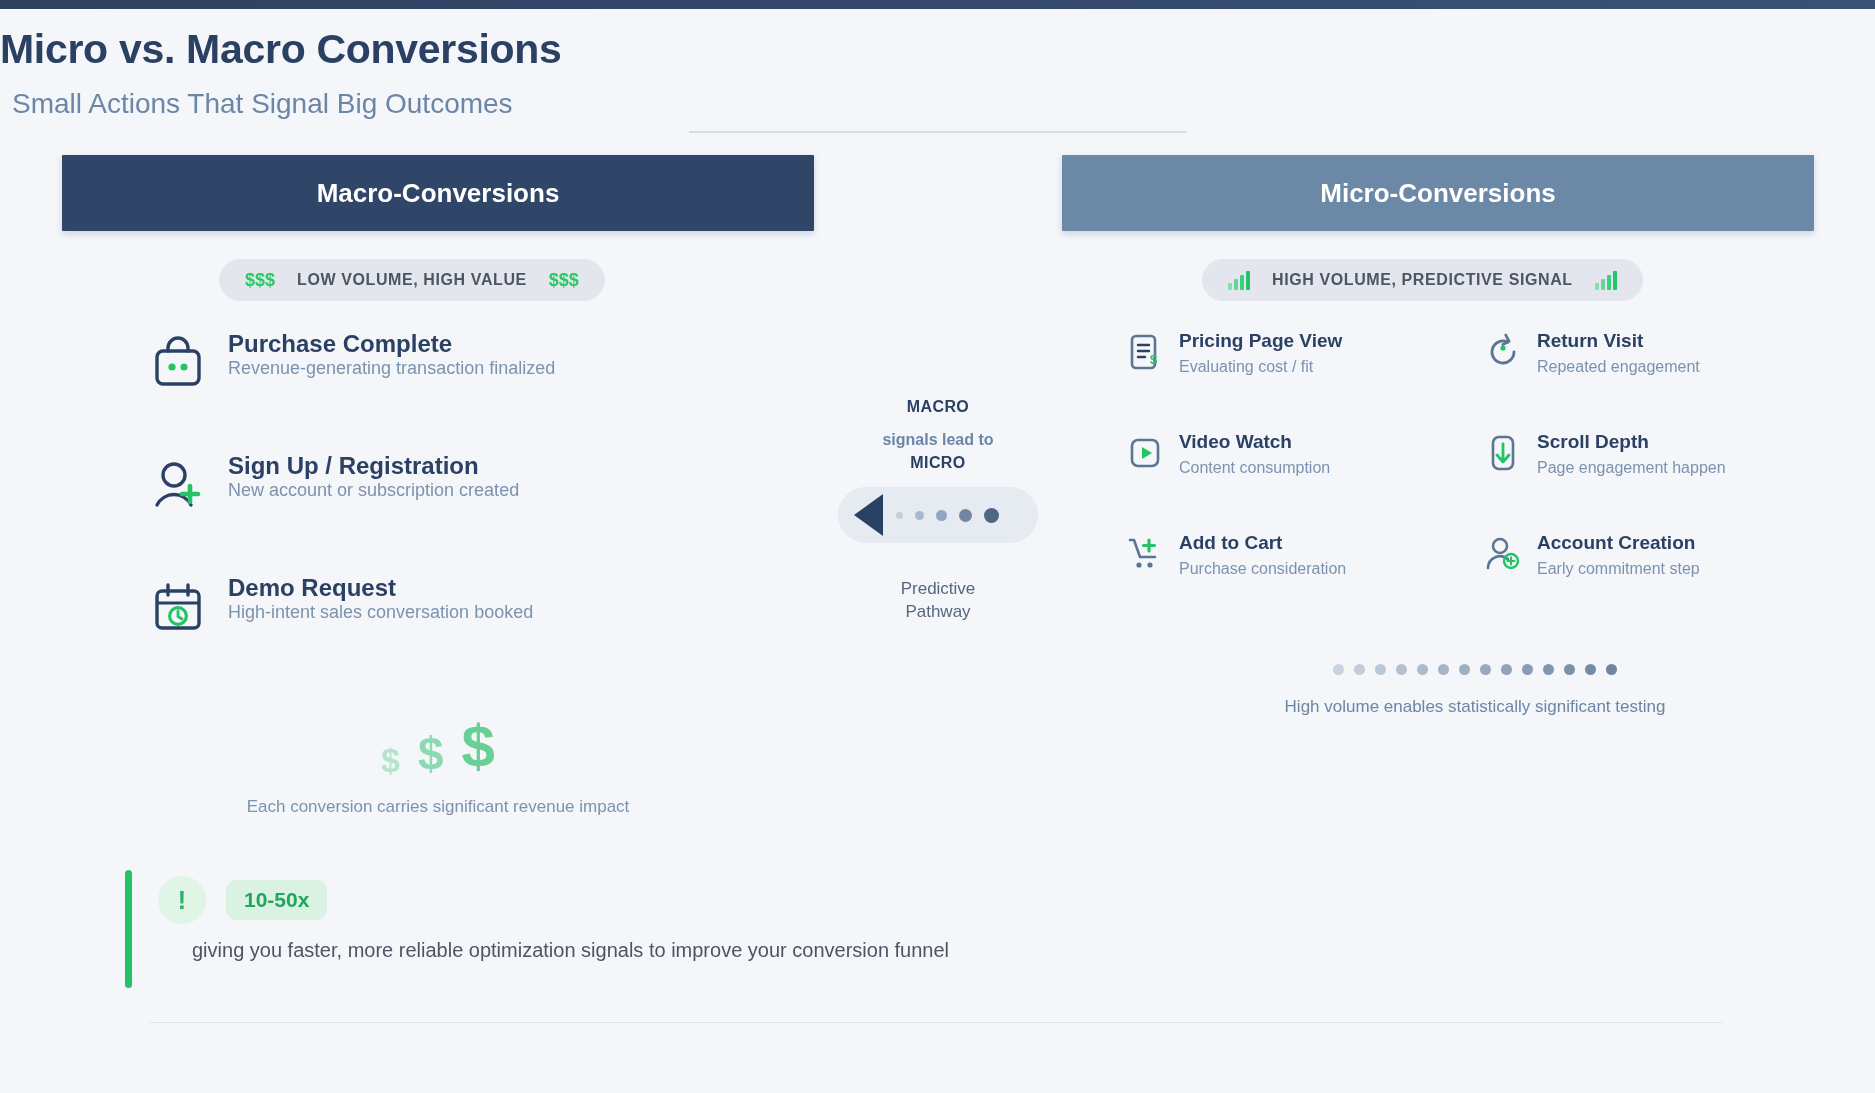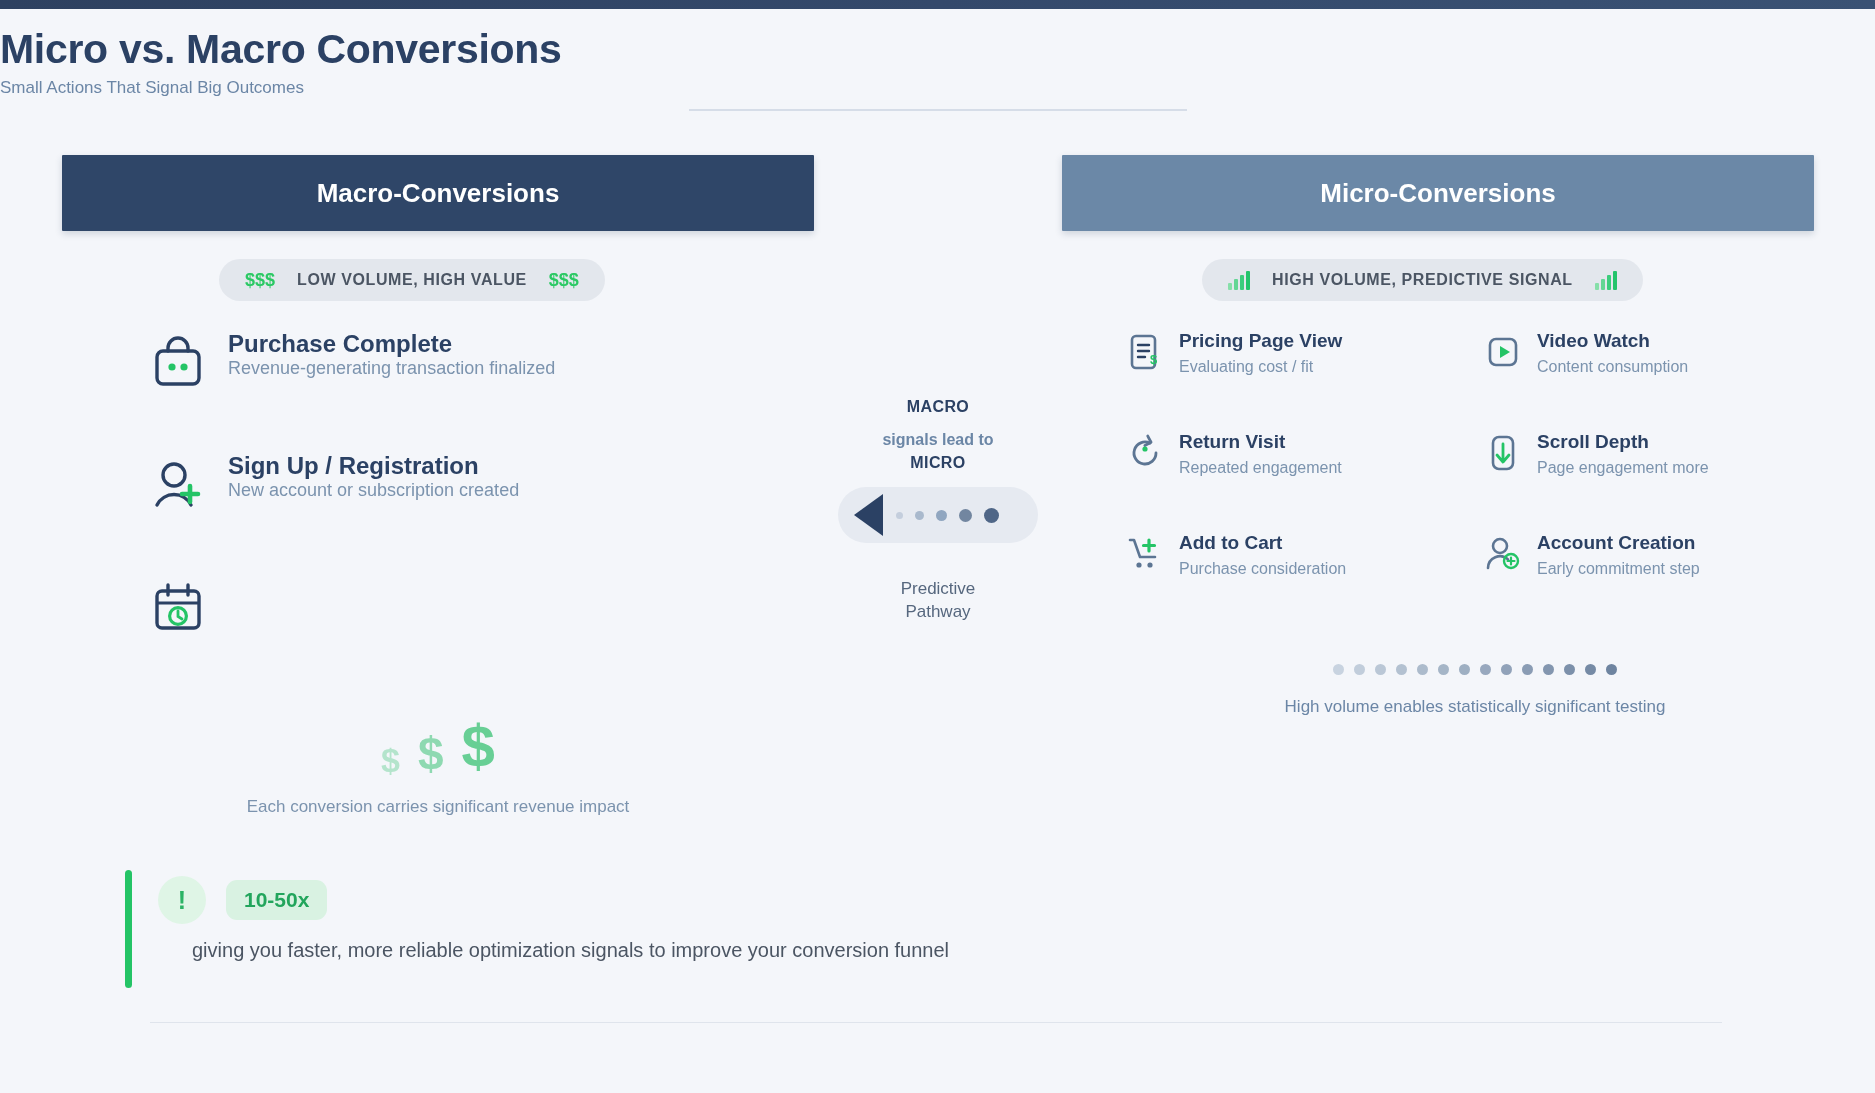--- a/index.html
+++ b/index.html
@@ -15,21 +15,21 @@
     position: absolute; top: 0; left: 0; width: 1875px; height: 9px;
     background: linear-gradient(90deg, #2e4160 0%, #34496b 50%, #3a5274 100%);
   }
 
   
   .header { position: absolute; top: 26px; left: 0; width: 1875px; }
   .title {
     font-size: 41px; font-weight: bold; color: #2b4164; letter-spacing: -0.3px;
   }
   .subtitle {
-    margin-top: 5px; font-size: 17px; color: #6b86a6; font-weight: normal;
+    margin-top: 15px; font-size: 28px; color: #6b86a6; font-weight: normal; padding-left: 12px;
   }
   .title-rule {
     margin: 11px auto 0; width: 498px; height: 2px; background: #d6dde8;
   }
 
   
   .col-head {
     position: absolute; height: 76px; border-radius: 1px;
     display: flex; align-items: center; justify-content: center;
     color: #ffffff; font-size: 26px; font-weight: bold;
@@ -215,20 +215,24 @@
     <div class="macro-item">
       <span class="macro-icon">
         <svg viewBox="0 0 56 56" width="56" height="56">
           <rect x="7" y="13" width="42" height="37" rx="5" fill="none" stroke="#2b4164" stroke-width="3.4"></rect>
           <path d="M7 25h42" stroke="#2b4164" stroke-width="3.2"></path>
           <path d="M18 7v10M38 7v10" stroke="#2b4164" stroke-width="3.4" stroke-linecap="round"></path>
           <circle cx="28" cy="38" r="8.4" fill="none" stroke="#24c466" stroke-width="3.2"></circle>
           <path d="M28 33v5.5l4 2.5" stroke="#24c466" stroke-width="2.8" stroke-linecap="round" fill="none"></path>
         </svg>
       </span>
+      <div class="macro-text">
+        <div class="m-title">Demo Request</div>
+        <div class="m-sub">High-intent sales conversation booked</div>
+      </div>
     </div>
 
   </div>
 
   <div class="dollar-scale">
     <div class="dollar-row">
       <span class="d1">$</span>
       <span class="d2">$</span>
       <span class="d3">$</span>
     </div>
@@ -267,54 +271,54 @@
       </span>
       <div class="micro-text">
         <div class="mi-title">Pricing Page View</div>
         <div class="mi-sub">Evaluating cost / fit</div>
       </div>
     </div>
 
     <div class="micro-item">
       <span class="micro-icon">
         <svg viewBox="0 0 40 40" width="40" height="40">
-          <rect x="7" y="7" width="26" height="26" rx="6" fill="none" stroke="#5c7593" stroke-width="2.6"></rect>
-          <path d="M17 14l10 6-10 6z" fill="#24c466"></path>
-        </svg>
-      </span>
-      <div class="micro-text">
-        <div class="mi-title">Video Watch</div>
-        <div class="mi-sub">Content consumption</div>
-      </div>
-    </div>
-
-    <div class="micro-item">
-      <span class="micro-icon">
-        <svg viewBox="0 0 40 40" width="40" height="40">
           <path d="M31 20a11 11 0 1 1-6-9.8" fill="none" stroke="#5c7593" stroke-width="2.8" stroke-linecap="round"></path>
           <path d="M25 4v7h-7" fill="none" stroke="#5c7593" stroke-width="2.8" stroke-linecap="round" stroke-linejoin="round" transform="rotate(-28 22 8)"></path>
           <circle cx="20" cy="16" r="2.6" fill="#24c466"></circle>
         </svg>
       </span>
       <div class="micro-text">
         <div class="mi-title">Return Visit</div>
         <div class="mi-sub">Repeated engagement</div>
       </div>
     </div>
 
     <div class="micro-item">
       <span class="micro-icon">
         <svg viewBox="0 0 40 40" width="40" height="40">
+          <rect x="7" y="7" width="26" height="26" rx="6" fill="none" stroke="#5c7593" stroke-width="2.6"></rect>
+          <path d="M17 14l10 6-10 6z" fill="#24c466"></path>
+        </svg>
+      </span>
+      <div class="micro-text">
+        <div class="mi-title">Video Watch</div>
+        <div class="mi-sub">Content consumption</div>
+      </div>
+    </div>
+
+    <div class="micro-item">
+      <span class="micro-icon">
+        <svg viewBox="0 0 40 40" width="40" height="40">
           <rect x="10" y="4" width="20" height="32" rx="6" fill="none" stroke="#5c7593" stroke-width="2.6"></rect>
           <path d="M20 11v17M14 22l6 7 6-7" fill="none" stroke="#24c466" stroke-width="2.8" stroke-linecap="round" stroke-linejoin="round"></path>
         </svg>
       </span>
       <div class="micro-text">
         <div class="mi-title">Scroll Depth</div>
-        <div class="mi-sub">Page engagement more</div>
+        <div class="mi-sub">Page engagement happen</div>
       </div>
     </div>
 
     <div class="micro-item">
       <span class="micro-icon">
         <svg viewBox="0 0 40 40" width="40" height="40">
           <path d="M5 6h4l6 17h15" fill="none" stroke="#5c7593" stroke-width="2.6" stroke-linecap="round" stroke-linejoin="round"></path>
           <circle cx="14" cy="31" r="2.6" fill="#5c7593"></circle>
           <circle cx="25" cy="31" r="2.6" fill="#5c7593"></circle>
           <path d="M24 6v11M18.5 11.5h11" stroke="#24c466" stroke-width="3.2" stroke-linecap="round"></path>

